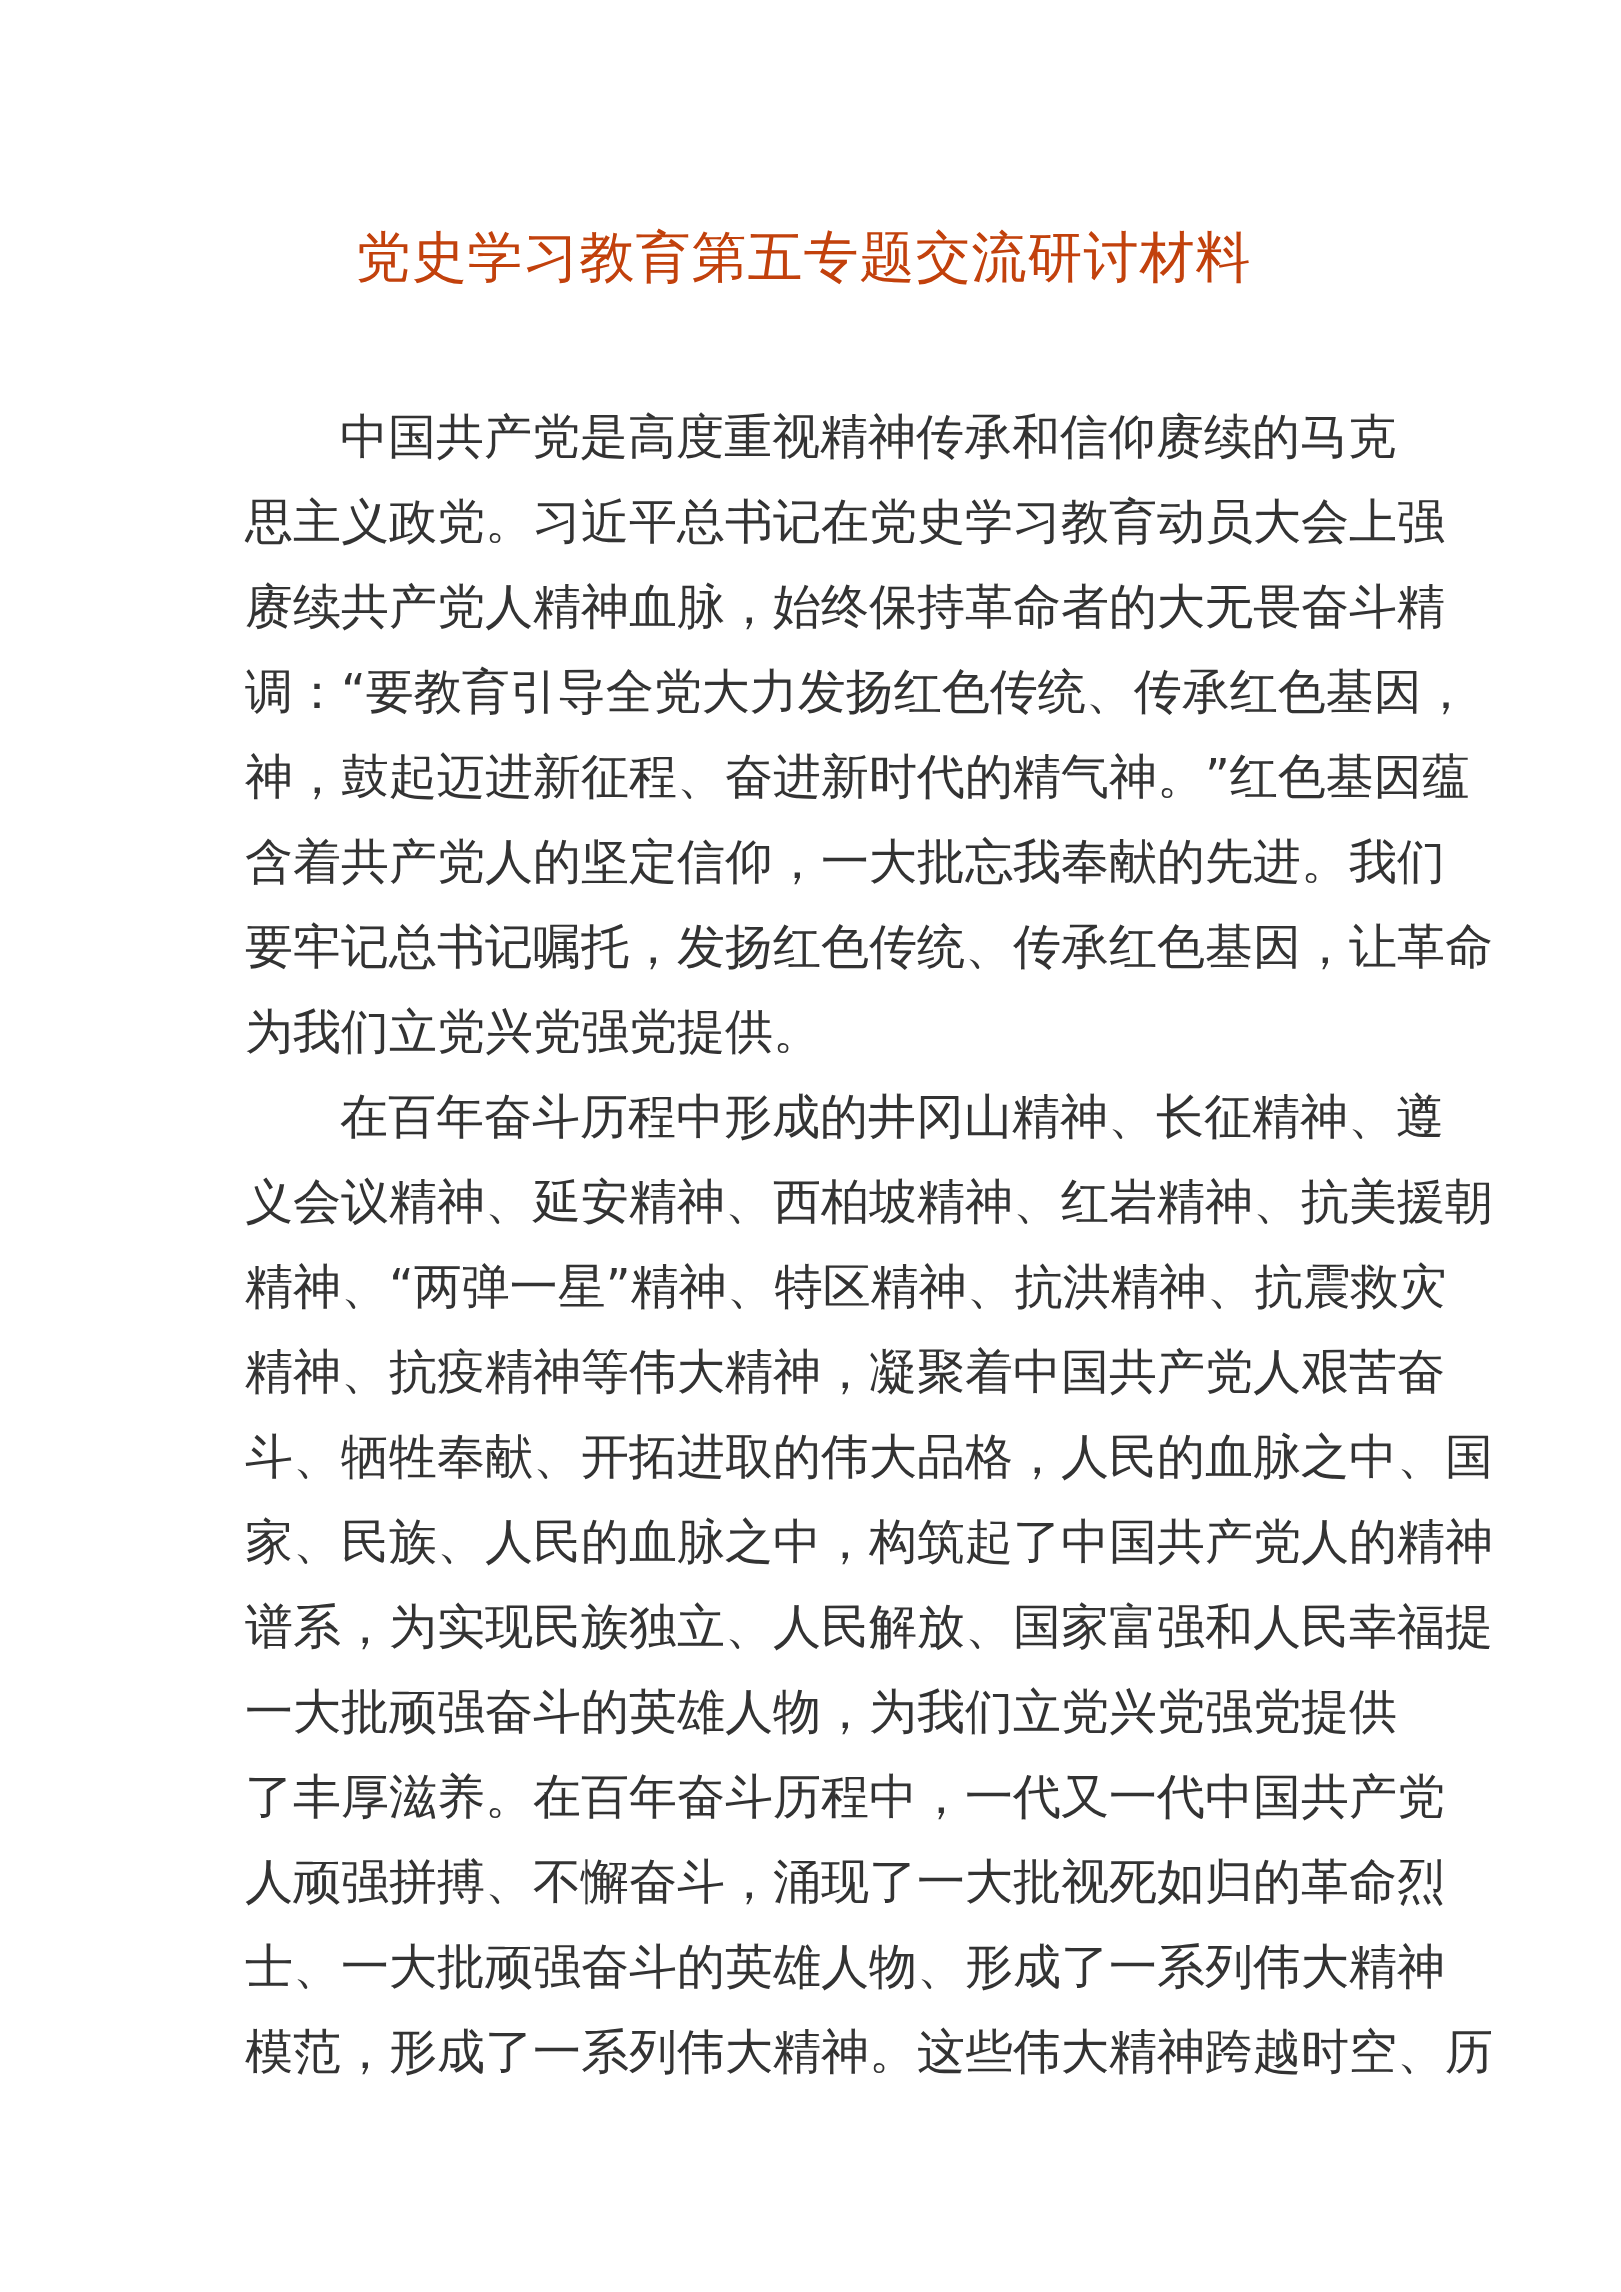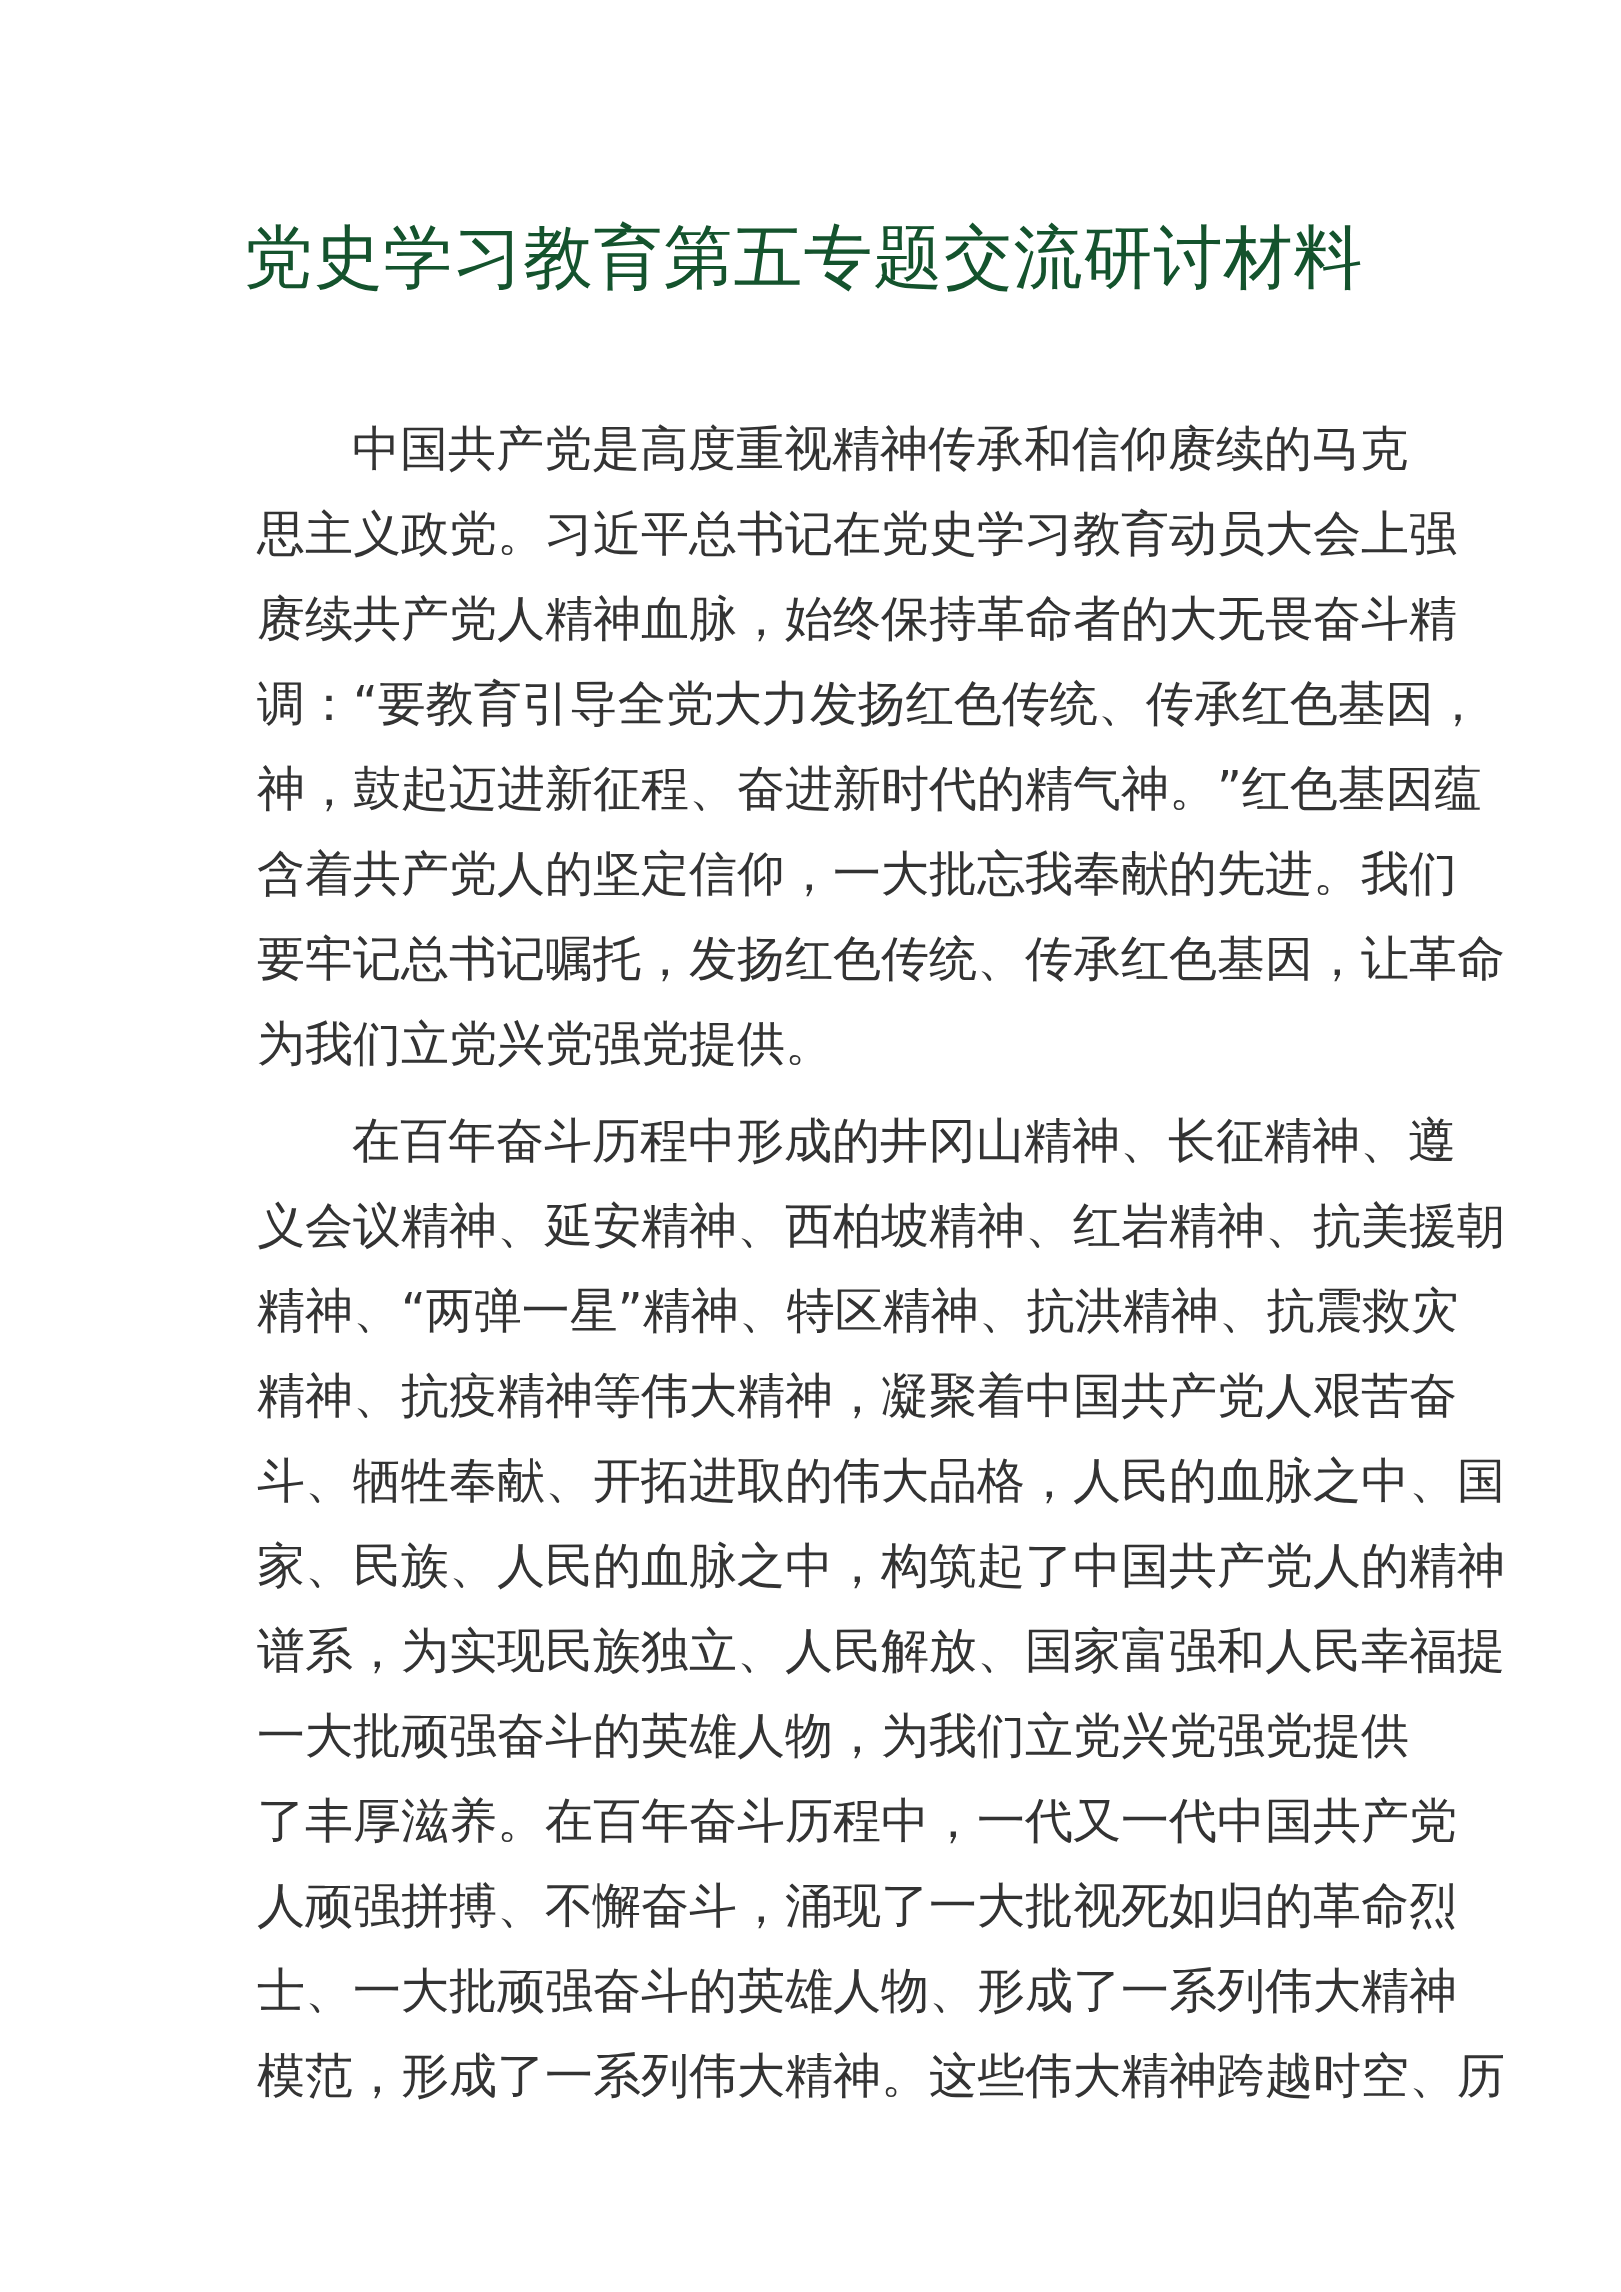--- a/index.html
+++ b/index.html
@@ -21,38 +21,38 @@
       height: 2293px;
       background: #ffffff;
     }
     .title {
       position: absolute;
       left: 0;
       width: 1607px;
       top: 218px;
       text-align: center;
       font-family: "DejaVu Serif", "Liberation Serif", serif;
-      font-size: 69px;
+      font-size: 55px;
       line-height: 78px;
-      color: #14532d;
+      color: #c2410c;
       letter-spacing: 1px;
     }
     .body-text {
       position: absolute;
       left: 245px;
       top: 394px;
       width: 1137px;
       font-family: "DejaVu Sans", "Liberation Sans", sans-serif;
       font-size: 48px;
       line-height: 85px;
       color: #333333;
       text-align: justify;
     }
     .para {
-      margin: 12px;
+      margin: 0;
       text-indent: 95px;
     }
     .line {
       display: block;
       white-space: nowrap;
       text-align: justify;
       text-align-last: justify;
     }
     .line.last {
       text-align-last: left;

